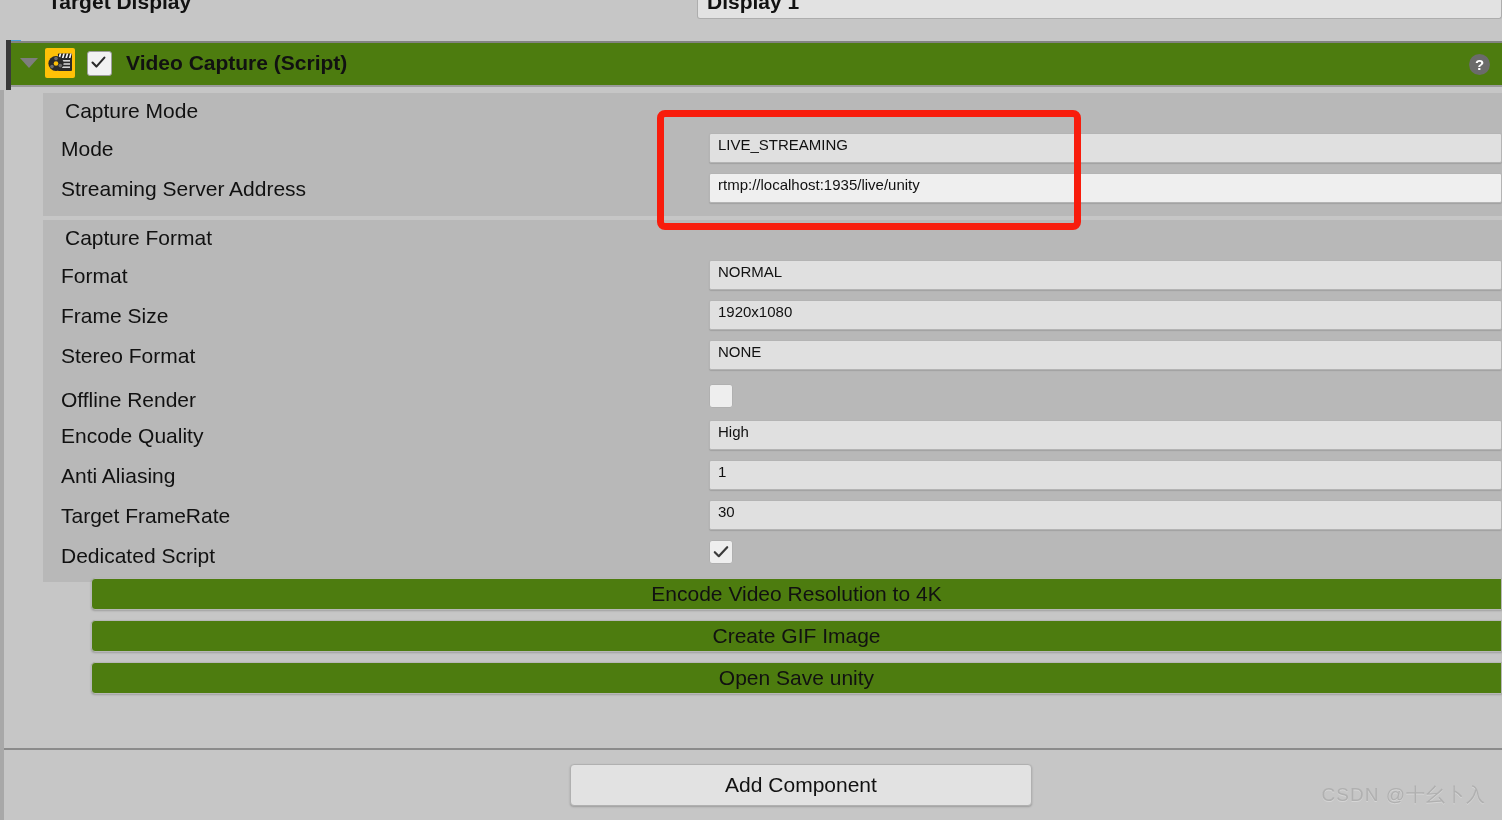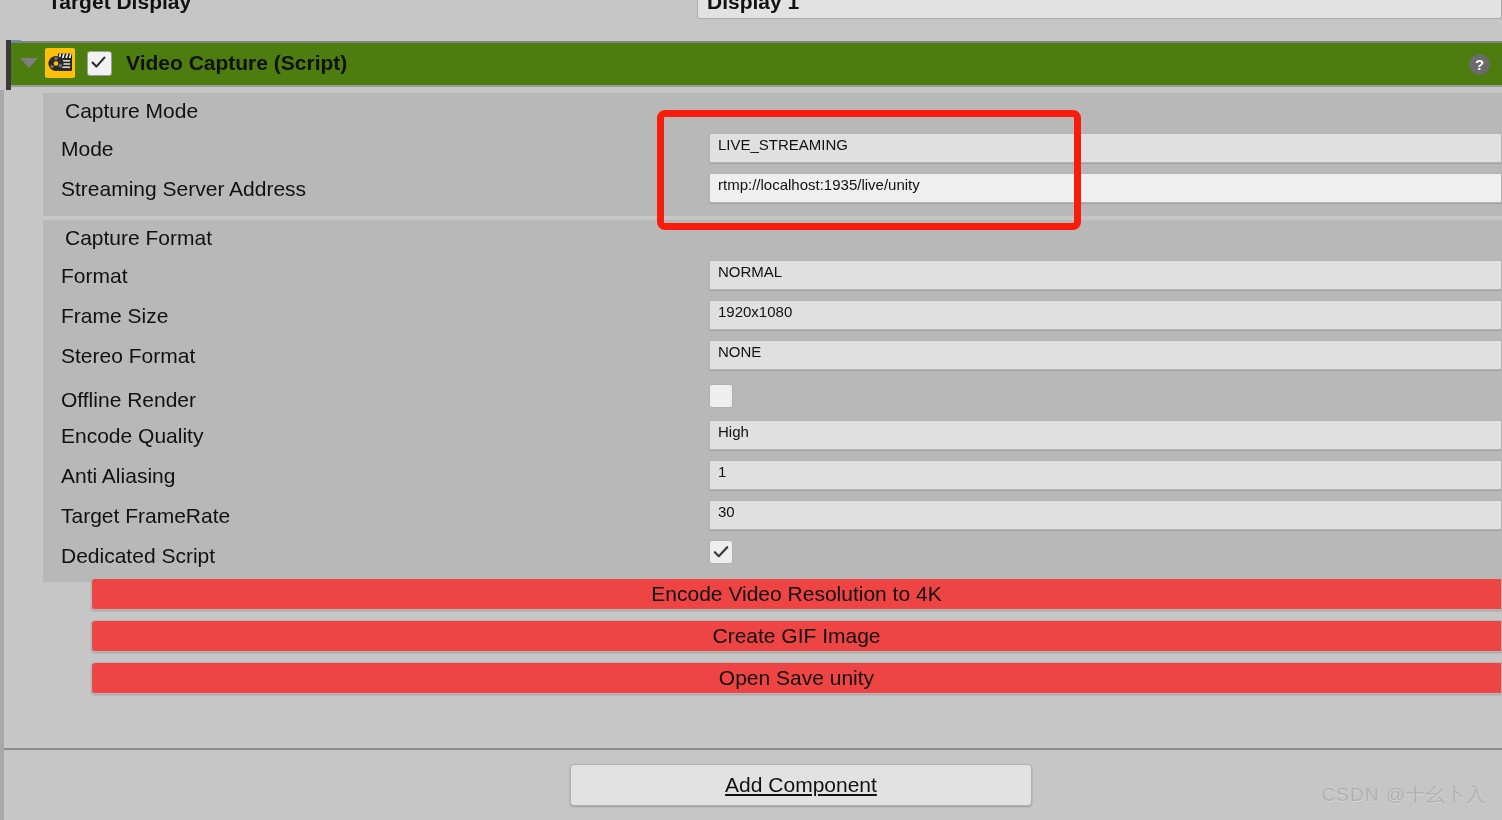--- a/index.html
+++ b/index.html
@@ -278,21 +278,21 @@
     cursor: pointer;
   }
   .checkfield svg { position: absolute; left: 2px; top: 2px; }
 
   
   .action-btn {
     position: absolute;
     left: 48px;
     right: 0;
     height: 32px;
-    background: #ef4444;
+    background: #4d7c0f;
     border: 1px solid #b8b8b8;
     border-radius: 4px 0 0 4px;
     box-sizing: border-box;
     box-shadow: 0 1px 2px rgba(0,0,0,0.2);
     cursor: pointer;
     font-size: 21px;
     color: #111;
     text-align: center;
     line-height: 30px;
     white-space: nowrap;
@@ -325,21 +325,20 @@
     border: 1px solid #b0b0b0;
     border-radius: 4px;
     box-sizing: border-box;
     box-shadow: 0 1px 2px rgba(0,0,0,0.22);
     font-size: 21px;
     color: #111;
     text-align: center;
     line-height: 40px;
     cursor: pointer;
     white-space: nowrap;
-    text-decoration: underline;
   }
 
   
   .annotation-box {
     position: absolute;
     left: 657px;
     top: 110px;
     width: 424px;
     height: 120px;
     border: 7px solid #f81c0c;

